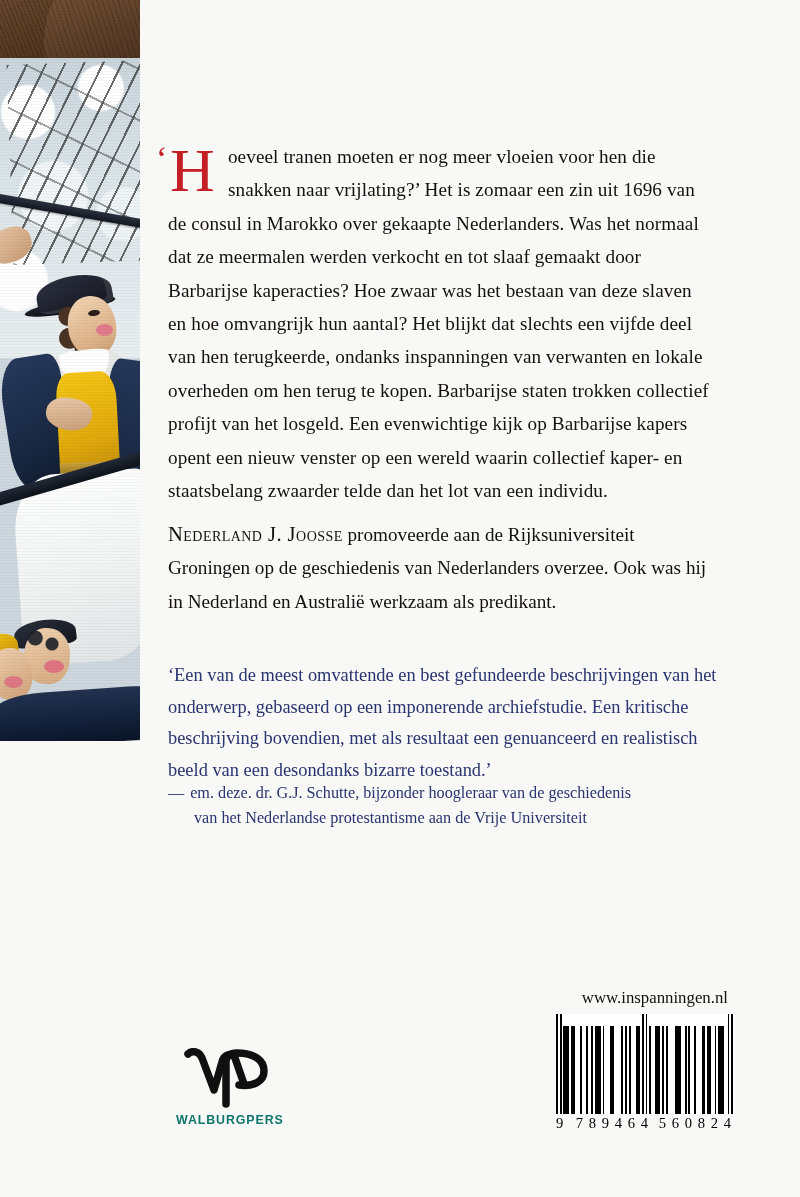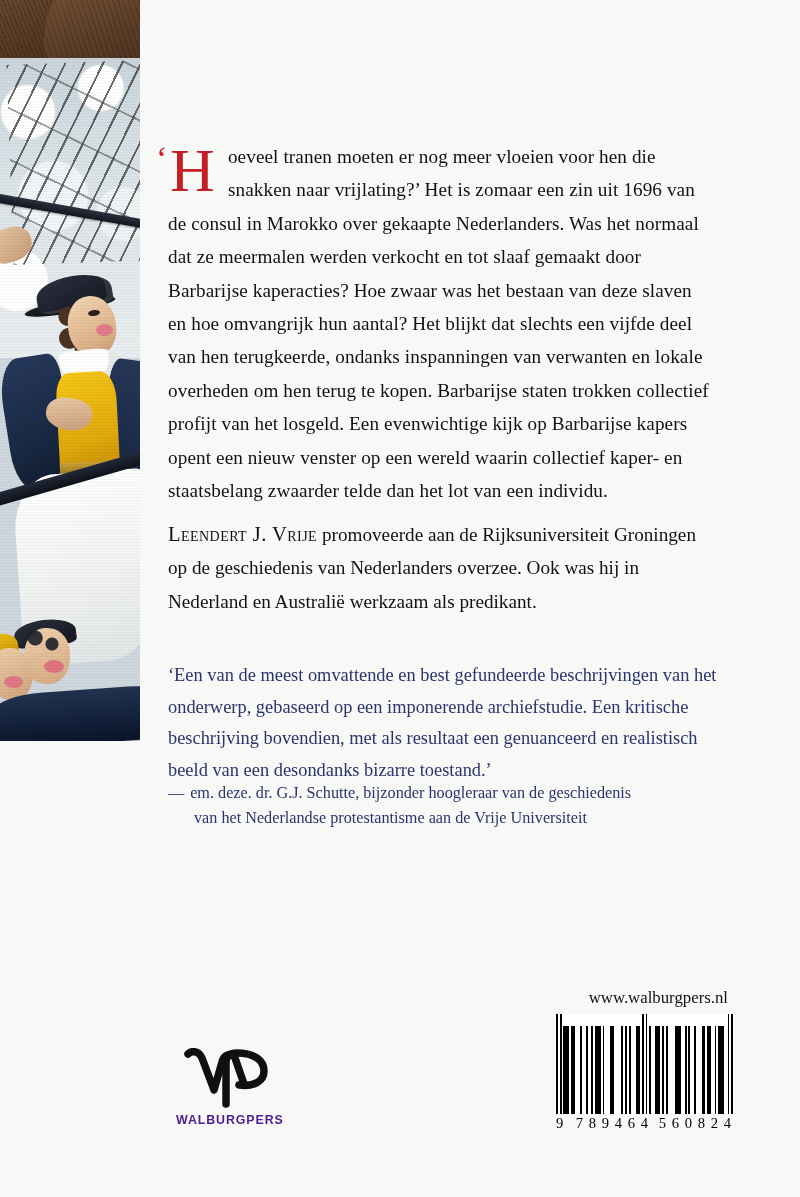--- a/index.html
+++ b/index.html
@@ -352,21 +352,21 @@
     width: 104px;
     text-align: center;
   }
   #logo svg { display: block; margin: 0 auto; }
   #logo-wordmark {
     margin-top: 3px;
     font-family: "Liberation Sans", sans-serif;
     font-size: 12.4px;
     font-weight: 700;
     letter-spacing: .9px;
-    color: #4c1d95;
+    color: #0f766e;
   }
 
   
   #barcode-block {
     position: absolute;
     left: 556px;
     top: 988px;
     width: 178px;
   }
   #site-url {
@@ -438,41 +438,41 @@
 
   <div id="text-col">
 
     <div id="blurb">
       <span id="open-quote">‘</span>
       <span id="dropcap">H</span>
       <span>oeveel tranen moeten er nog meer vloeien voor hen die snakken naar vrijlating?’ Het is zomaar een zin uit 1696 van de consul in Marokko over gekaapte Nederlanders. Was het normaal dat ze meermalen werden verkocht en tot slaaf gemaakt door Barbarijse kaperacties? Hoe zwaar was het bestaan van deze slaven en hoe omvangrijk hun aantal? Het blijkt dat slechts een vijfde deel van hen terugkeerde, ondanks inspanningen van verwanten en lokale overheden om hen terug te kopen. Barbarijse staten trokken collectief profijt van het losgeld. Een evenwichtige kijk op Barbarijse kapers opent een nieuw venster op een wereld waarin collectief kaper- en staatsbelang zwaarder telde dan het lot van een individu.</span>
     </div>
 
     <div id="author-block">
-      <span id="author-name">Leendert J. Vrije</span><span> promoveerde aan de Rijksuniversiteit Groningen op de geschiedenis van Nederlanders overzee. Ook was hij in Nederland en Australië werkzaam als predikant.</span>
+      <span id="author-name">Nederland J. Joosse</span><span> promoveerde aan de Rijksuniversiteit Groningen op de geschiedenis van Nederlanders overzee. Ook was hij in Nederland en Australië werkzaam als predikant.</span>
     </div>
 
     <div id="praise">‘Een van de meest omvattende en best gefundeerde beschrijvingen van het onderwerp, gebaseerd op een imponerende archiefstudie. Een kritische beschrijving bovendien, met als resultaat een genuanceerd en realistisch beeld van een desondanks bizarre toestand.’</div>
 
     <div id="praise-attrib">
       <span class="dash">—</span><span>em. deze. dr. G.J. Schutte, bijzonder hoogleraar van de geschiedenis</span>
       <span class="l2">van het Nederlandse protestantisme aan de Vrije Universiteit</span>
     </div>
   </div>
 
   <div id="logo">
     <svg width="92" height="62" viewBox="0 0 92 62">
       <path d="M6 6 C10 2 17 3 20 10 L32 42 L40 14 C42 6 50 4 53 10 L62 36" fill="none" stroke="#101010" stroke-width="7.5" stroke-linecap="round" stroke-linejoin="round"></path>
       <path d="M44 56 L44 14 C44 8 48 5 55 5 C72 5 82 12 82 23 C82 33 72 39 57 37" fill="none" stroke="#101010" stroke-width="7.5" stroke-linecap="round" stroke-linejoin="round"></path>
     </svg>
     <div id="logo-wordmark">WALBURGPERS</div>
   </div>
 
   <div id="barcode-block">
-    <div id="site-url">www.walburgpers.nl</div>
+    <div id="site-url">www.inspanningen.nl</div>
     <div id="barcode">
         <div class="bar" style="width: 1.87368px; height: 100px;"></div>
         <div style="width: 1.87368px; height: 100px;"></div>
         <div class="bar" style="width: 1.87368px; height: 100px;"></div>
         <div style="width: 1.87368px; height: 88px;"></div>
         <div class="bar" style="width: 5.62105px; height: 88px;"></div>
         <div style="width: 1.87368px; height: 88px;"></div>
         <div class="bar" style="width: 3.74737px; height: 88px;"></div>
         <div style="width: 5.62105px; height: 88px;"></div>
         <div class="bar" style="width: 1.87368px; height: 88px;"></div>

